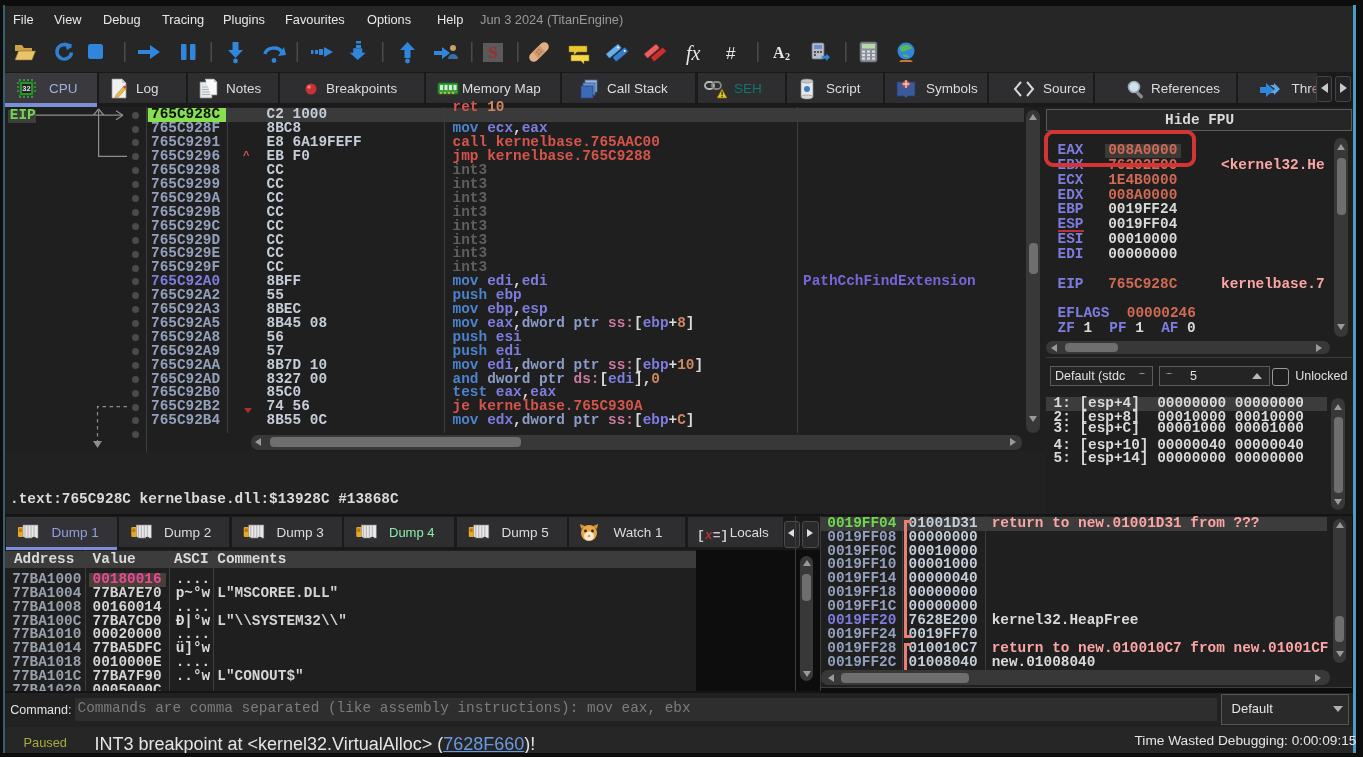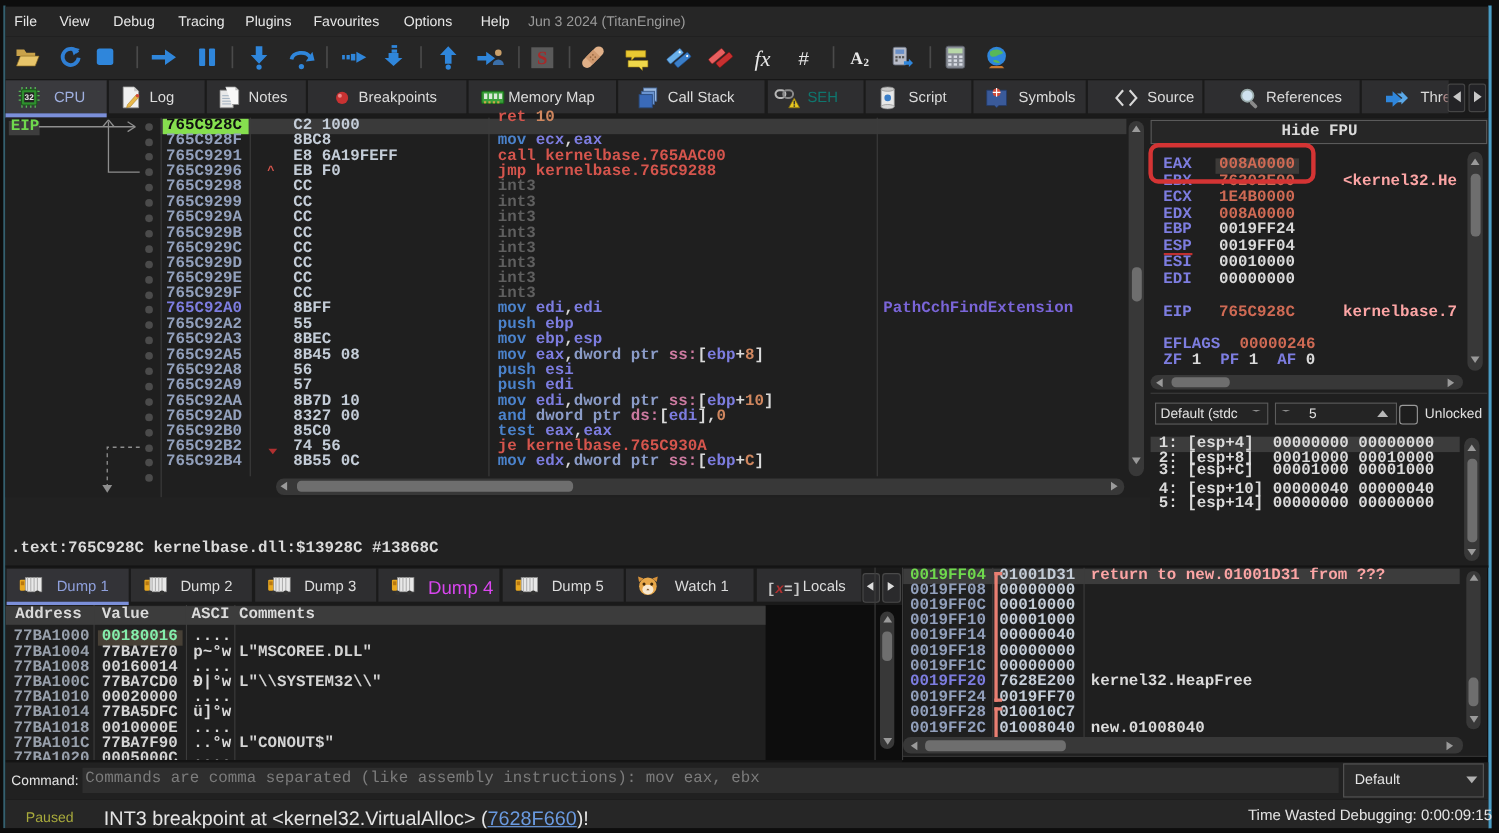--- a/index.html
+++ b/index.html
@@ -501,21 +501,21 @@
 <div class="a" style="left:5.7px;top:546.8px;width:111.3px;height:3.6px;background:#7b8fd9"></div>
 <div class="a" style="left:119px;top:517px;width:110px;height:29.8px;background:#2e2e30"></div>
 <div class="a" style="left:231.5px;top:517px;width:110px;height:29.8px;background:#2e2e30"></div>
 <div class="a" style="left:344px;top:517px;width:110px;height:29.8px;background:#2e2e30"></div>
 <div class="a" style="left:456.5px;top:517px;width:110px;height:29.8px;background:#2e2e30"></div>
 <div class="a" style="left:569px;top:517px;width:116px;height:29.8px;background:#2e2e30"></div>
 <div class="a" style="left:688px;top:517px;width:95px;height:29.8px;background:#2e2e30"></div>
 <div class="s" style="left:51.5px;top:525px;font-size:13.5px;color:#8fa0dc">Dump 1</div>
 <div class="s" style="left:164px;top:525px;font-size:13.5px;color:#dcdcdc">Dump 2</div>
 <div class="s" style="left:276.5px;top:525px;font-size:13.5px;color:#dcdcdc">Dump 3</div>
-<div class="s" style="left:389px;top:525px;font-size:17px;color:#d946ef">Dump 4</div>
+<div class="s" style="left:389px;top:525px;font-size:13px;color:#86efac">Dump 4</div>
 <div class="s" style="left:501.5px;top:525px;font-size:13.5px;color:#dcdcdc">Dump 5</div>
 <div class="s" style="left:613.5px;top:525px;font-size:13.5px;color:#dcdcdc">Watch 1</div>
 <div class="s" style="left:729.8px;top:525px;font-size:13.5px;color:#dcdcdc">Locals</div>
 <svg class="a" style="left:0;top:516px" width="820" height="34" viewBox="0 0 820 34">
   <g id="truck1" transform="translate(18,9)">
       <rect x="0" y="2" width="7" height="10" rx="1" fill="#e8a820"></rect>
       <rect x="5" y="0" width="15" height="13" fill="#e8e8e8" stroke="#888" stroke-width="0.6"></rect>
       <path d="M7 0 v13 M10 0 v13 M13 0 v13 M16 0 v13" stroke="#b0b0b0" stroke-width="1"></path>
       <circle cx="5" cy="14" r="2.2" fill="#333"></circle>
       <circle cx="16" cy="14" r="2.2" fill="#333"></circle>
@@ -545,21 +545,21 @@
   <div class="a" style="left:0;top:1px;width:788px;height:17px;background:#3c3c3c"></div>
   <div class="m wht" style="left:8.9px;top:3px">Address</div>
   <div class="m wht" style="left:87.5px;top:3px">Value</div>
   <div class="m wht" style="left:169px;top:3px">ASCI</div>
   <div class="m wht" style="left:212.3px;top:3px">Comments</div>
   <div class="a" style="left:84.4px;top:22.8px;width:77px;height:13.9px;background:#474036"></div>
   <div class="sep" style="left:79.5px;top:0;height:141px"></div>
   <div class="sep" style="left:163.5px;top:0;height:141px"></div>
   <div class="sep" style="left:207.5px;top:0;height:141px"></div>
   <div class="m" style="left:7.3px;top:22.8px;color:#98a0ac">77BA1000</div>
-  <div class="m" style="left:87.5px;top:22.8px;color:#86efac">00180016</div>
+  <div class="m" style="left:87.5px;top:22.8px;color:#ec4899">00180016</div>
   <div class="m" style="left:170.7px;top:22.8px"><span class="wht">....</span></div>
   <div class="m" style="left:7.3px;top:36.7px;color:#98a0ac">77BA1004</div>
   <div class="m" style="left:87.5px;top:36.7px;color:#d4d4d4">77BA7E70</div>
   <div class="m" style="left:170.7px;top:36.7px"><span class="wht">p~°w</span></div>
   <div class="m" style="left:212.3px;top:36.7px;color:#d4d4d4">L"MSCOREE.DLL"</div>
   <div class="m" style="left:7.3px;top:50.6px;color:#98a0ac">77BA1008</div>
   <div class="m" style="left:87.5px;top:50.6px;color:#d4d4d4">00160014</div>
   <div class="m" style="left:170.7px;top:50.6px"><span class="wht">....</span></div>
   <div class="m" style="left:7.3px;top:64.5px;color:#98a0ac">77BA100C</div>
   <div class="m" style="left:87.5px;top:64.5px;color:#d4d4d4">77BA7CD0</div>
@@ -608,20 +608,21 @@
   <div class="m byt" style="left:87.5px;top:70.2px">00000000</div>
   <div class="m adr" style="left:6.3px;top:84.1px">0019FF1C</div>
   <div class="m byt" style="left:87.5px;top:84.1px">00000000</div>
   <div class="m lav" style="left:6.3px;top:98.0px">0019FF20</div>
   <div class="m byt" style="left:87.5px;top:98.0px">7628E200</div>
   <div class="m" style="left:170.7px;top:98.0px"><span class="wht">kernel32.HeapFree</span></div>
   <div class="m adr" style="left:6.3px;top:111.9px">0019FF24</div>
   <div class="m byt" style="left:87.5px;top:111.9px">0019FF70</div>
   <div class="m adr" style="left:6.3px;top:125.8px">0019FF28</div>
   <div class="m byt" style="left:87.5px;top:125.8px">010010C7</div>
+  <div class="m" style="left:170.7px;top:125.8px"><span class="pk2">return to new.010010C7 from new.01001CF</span></div>
   <div class="m adr" style="left:6.3px;top:139.7px">0019FF2C</div>
   <div class="m byt" style="left:87.5px;top:139.7px">01008040</div>
   <div class="m" style="left:170.7px;top:139.7px"><span class="wht">new.01008040</span></div>
   <div class="a" style="left:82.5px;top:3.9px;width:3px;height:118.4px;background:#e87f72"></div>
   <div class="a" style="left:82.5px;top:3.9px;width:7px;height:3px;background:#e87f72"></div>
   <div class="a" style="left:82.5px;top:119.3px;width:7px;height:3px;background:#e87f72"></div>
   <div class="a" style="left:82.5px;top:126.8px;width:7px;height:3px;background:#e87f72"></div>
   <div class="a" style="left:82.5px;top:126.8px;width:3px;height:27.4px;background:#e87f72"></div>
 </div>
 

